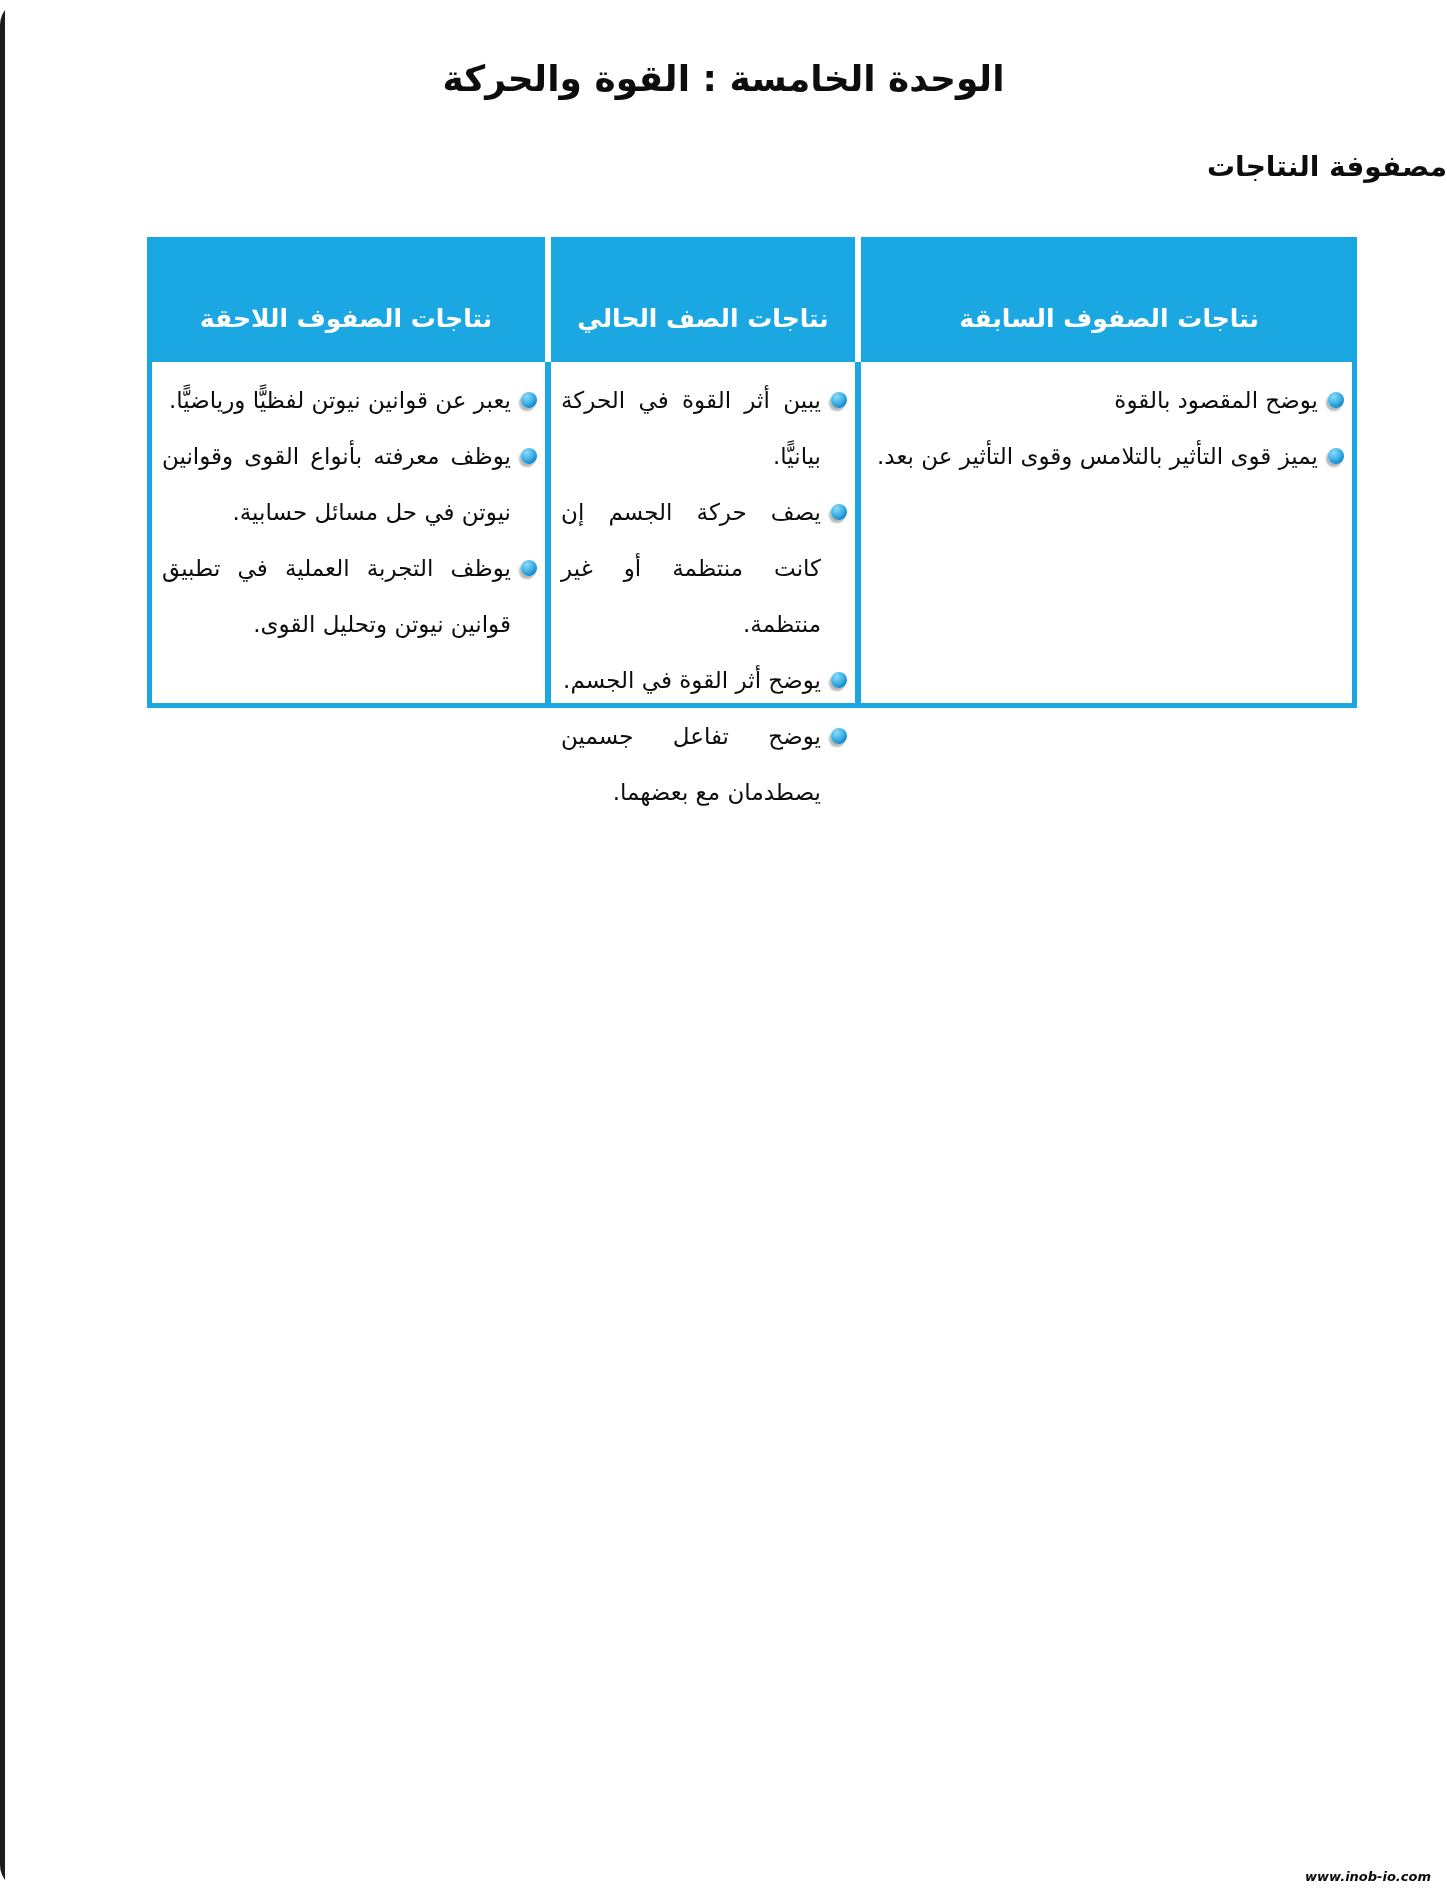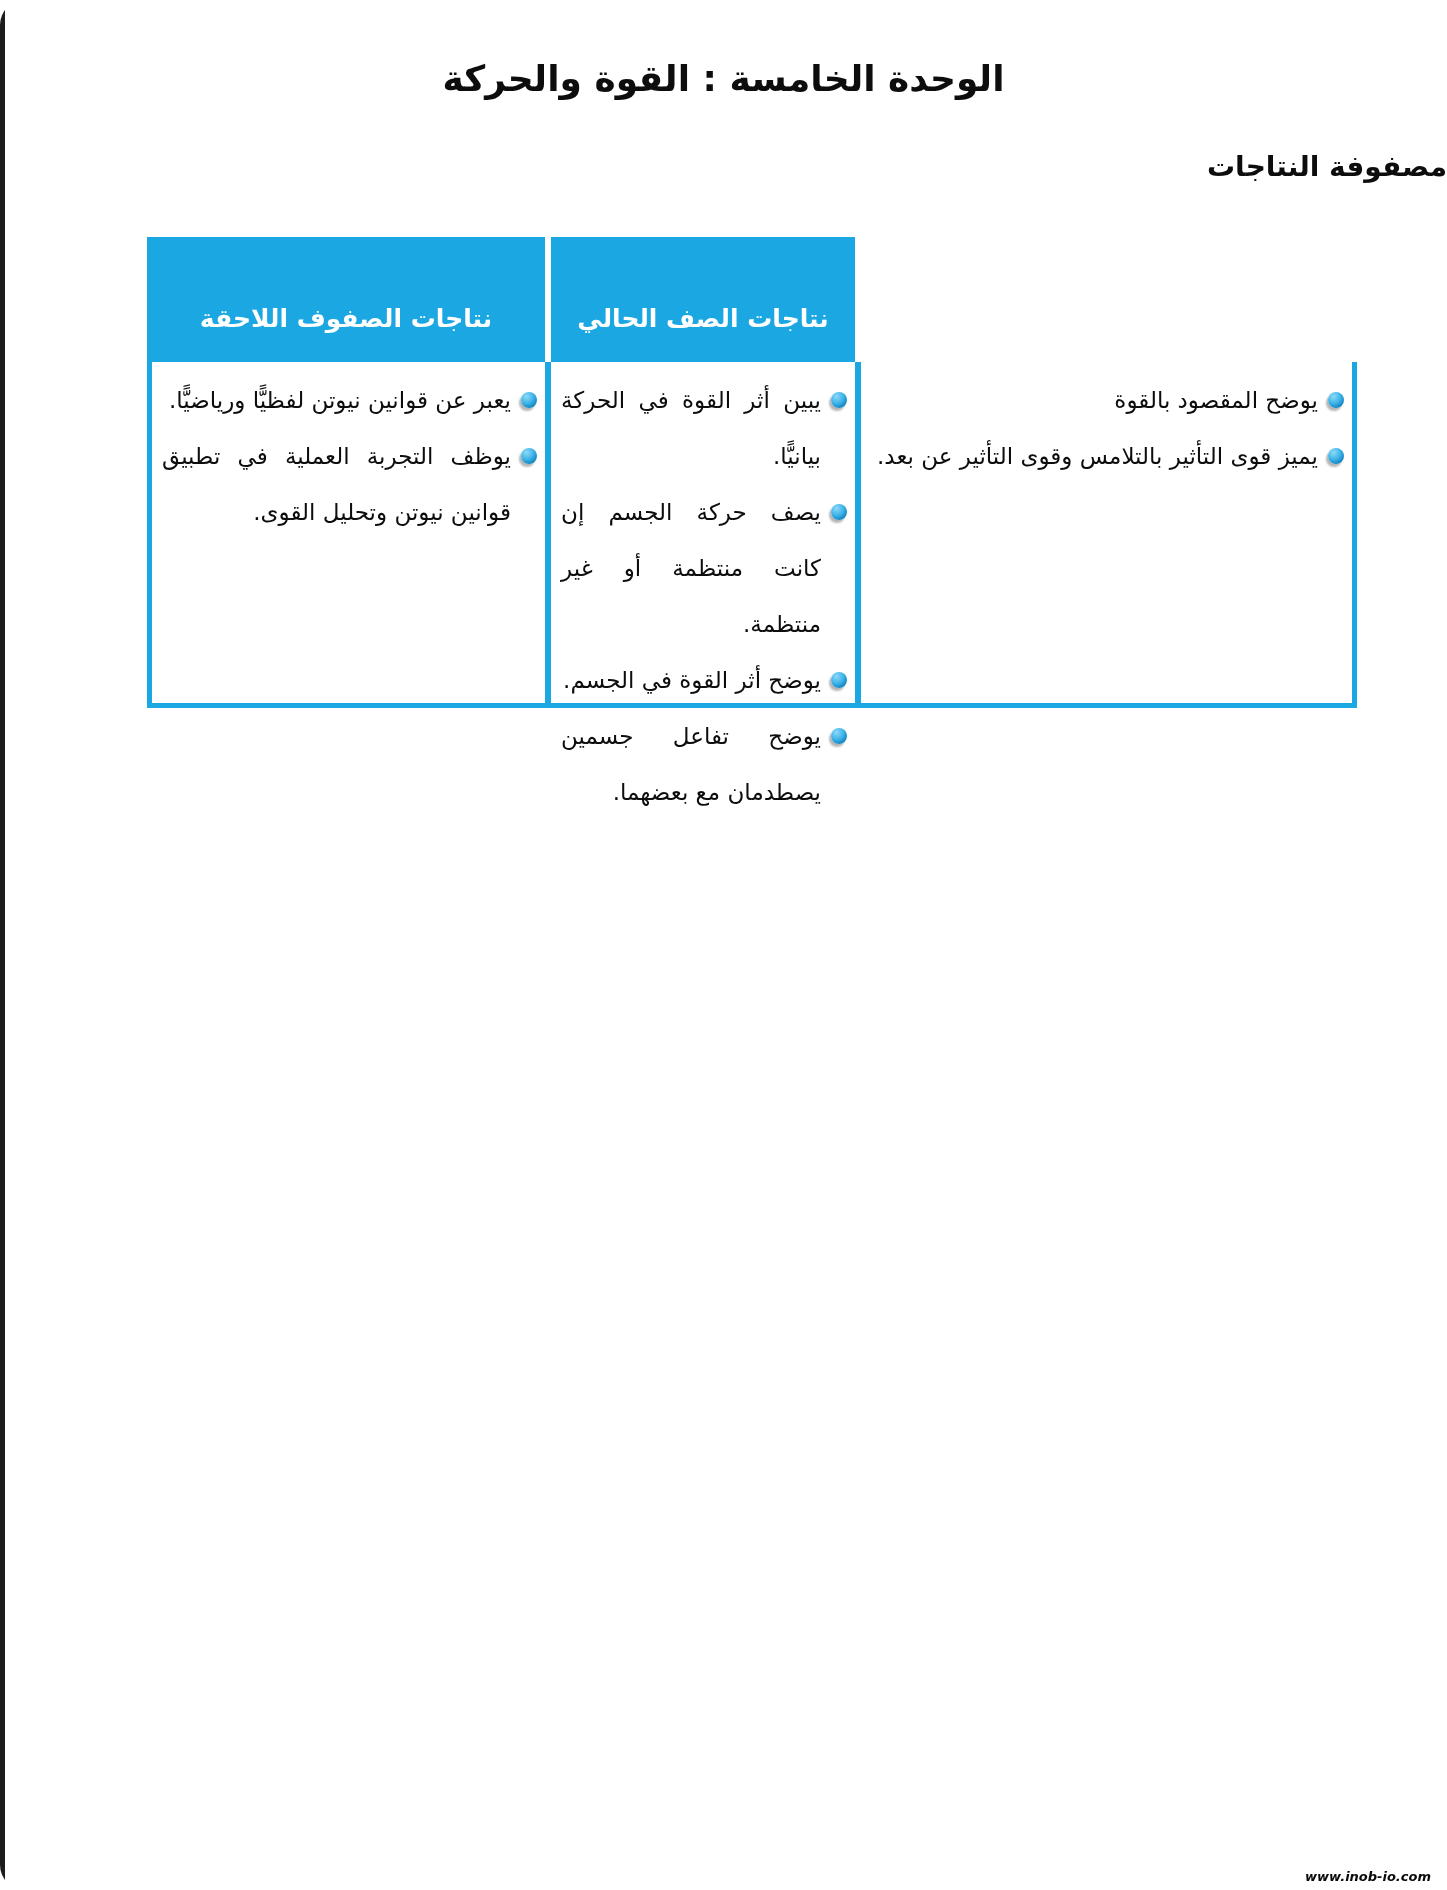--- a/index.html
+++ b/index.html
@@ -126,20 +126,21 @@
 <div class="page">
 
   <div class="page-edge-line"></div>
 
   <div class="doc-title">الوحدة الخامسة : القوة والحركة</div>
 
   <div class="doc-subtitle">مصفوفة النتاجات</div>
 
   <div class="matrix">
 
+    <div class="hdr-cell hdr-prev">نتاجات الصفوف السابقة</div>
     <div class="hdr-cell hdr-curr">نتاجات الصف الحالي</div>
     <div class="hdr-cell hdr-later">نتاجات الصفوف اللاحقة</div>
 
     <div class="body-band">
 
       <div class="body-cell cell-curr">
 
           <div class="item">
             <span class="bullet"></span>
             <span class="item-text">يبين أثر القوة في الحركة بيانيًّا.</span>
@@ -174,20 +175,24 @@
           </div>
         </div>
 
       <div class="body-cell cell-later">
 
           <div class="item">
             <span class="bullet"></span>
             <span class="item-text">يعبر عن قوانين نيوتن لفظيًّا ورياضيًّا.</span>
           </div>
 
+          <div class="item">
+            <span class="bullet"></span>
+            <span class="item-text">يوظف معرفته بأنواع القوى وقوانين نيوتن في حل مسائل حسابية.</span>
+          </div>
 
           <div class="item">
             <span class="bullet"></span>
             <span class="item-text">يوظف التجربة العملية في تطبيق قوانين نيوتن وتحليل القوى.</span>
           </div>
         </div>
 
     </div>
   </div>
 

